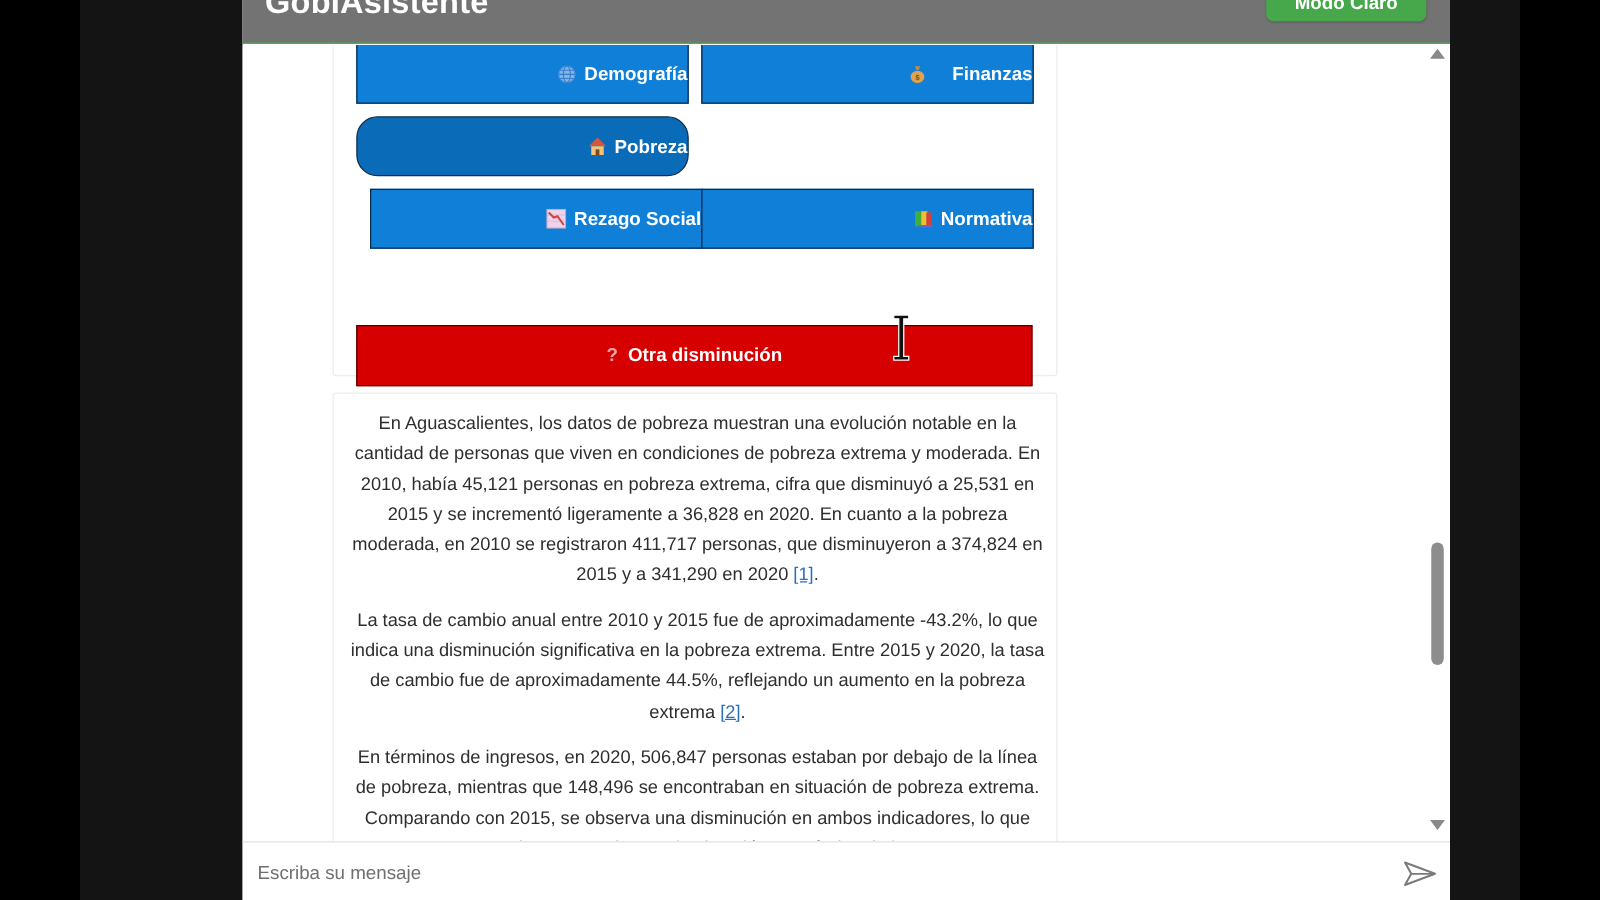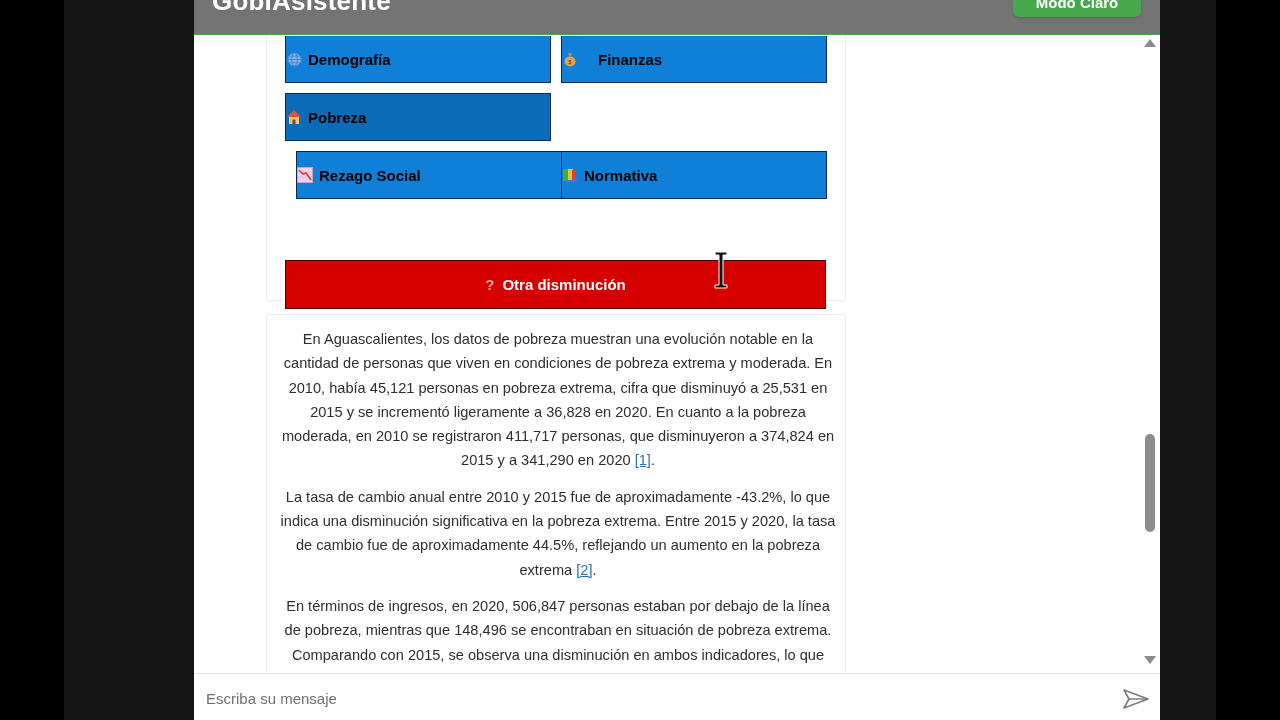--- a/index.html
+++ b/index.html
@@ -14,22 +14,22 @@
     .header { position: absolute; left: 0; top: 0; width: 966px; height: 35px; background: #737373; border-bottom: 1px solid #4aa84e; }
     .header-title { position: absolute; left: 18px; top: -14px; font-size: 26px; font-weight: bold; color: #fff; letter-spacing: 0.2px; white-space: nowrap; }
     .mode-btn { position: absolute; left: 819px; top: -14px; width: 128px; height: 31px; background: #46a84a; border-radius: 6px; color: #fff; font-size: 15px; font-weight: bold; display: flex; align-items: flex-end; justify-content: center; padding-bottom: 6px; box-shadow: 0 1px 2px rgba(0,0,0,0.15); cursor: pointer; }
 
     .chat-area { position: absolute; left: 0; top: 36px; width: 966px; height: 637px; background: #fff; overflow: hidden; }
 
     .card { position: absolute; background: #fff; border: 1px solid #ececec; border-radius: 3px; }
     .card-buttons { left: 72px; top: -10px; width: 580px; height: 275px; }
     .card-text { left: 72px; top: 278px; width: 580px; height: 400px; }
 
-    .cat-btn { position: absolute; width: 266px; height: 48px; background: #0f7fd8; border: 1.5px solid #0b2b4a; color: #000000; font-weight: bold; font-size: 15px; display: flex; align-items: center; justify-content: flex-start; gap: 6px; cursor: pointer; }
-    .cat-btn.active { background: #0a6cb9; }
+    .cat-btn { position: absolute; width: 266px; height: 48px; background: #0f7fd8; border: 1.5px solid #0b2b4a; color: #ffffff; font-weight: bold; font-size: 15px; display: flex; align-items: center; justify-content: flex-end; gap: 6px; cursor: pointer; }
+    .cat-btn.active { background: #0a6cb9; border-radius: 17px; }
     .cat-btn .ico { width: 16px; height: 16px; display: inline-flex; align-items: center; justify-content: center; font-size: 13px; }
     .other-btn { position: absolute; left: 18px; top: 233px; width: 541px; height: 49px; background: #d60000; border: 1.5px solid #4a0000; color: #fff; font-weight: bold; font-size: 15px; display: flex; align-items: center; justify-content: center; gap: 8px; cursor: pointer; }
     .other-btn .q { color: #f3a3a3; font-weight: bold; font-size: 15px; }
 
     .msg { position: absolute; left: 13px; top: 12px; width: 556px; font-size: 14.6px; line-height: 24.3px; color: #2e2e2e; text-align: center; }
     .msg p { margin-bottom: 12px; }
     .ref { color: #2a6fba; text-decoration: underline; }
 
     .scrollbar { position: absolute; left: 946px; top: 36px; width: 20px; height: 637px; background: #fff; }
     .sb-up { position: absolute; left: 4px; top: 3px; width: 0; height: 0; border-left: 6px solid transparent; border-right: 6px solid transparent; border-bottom: 8px solid #8a8a8a; }

